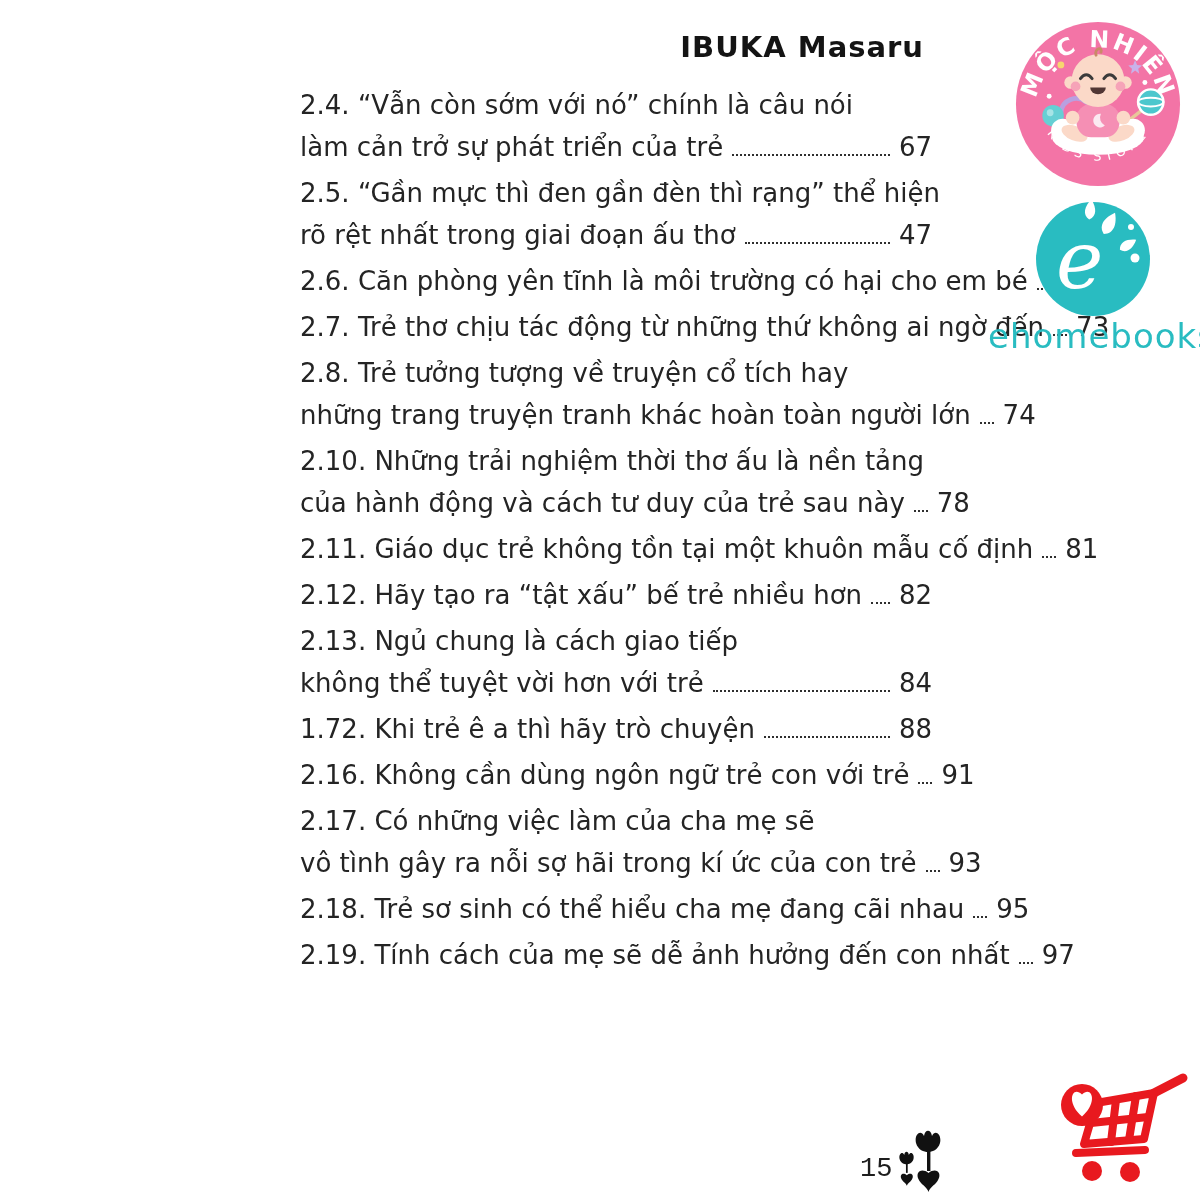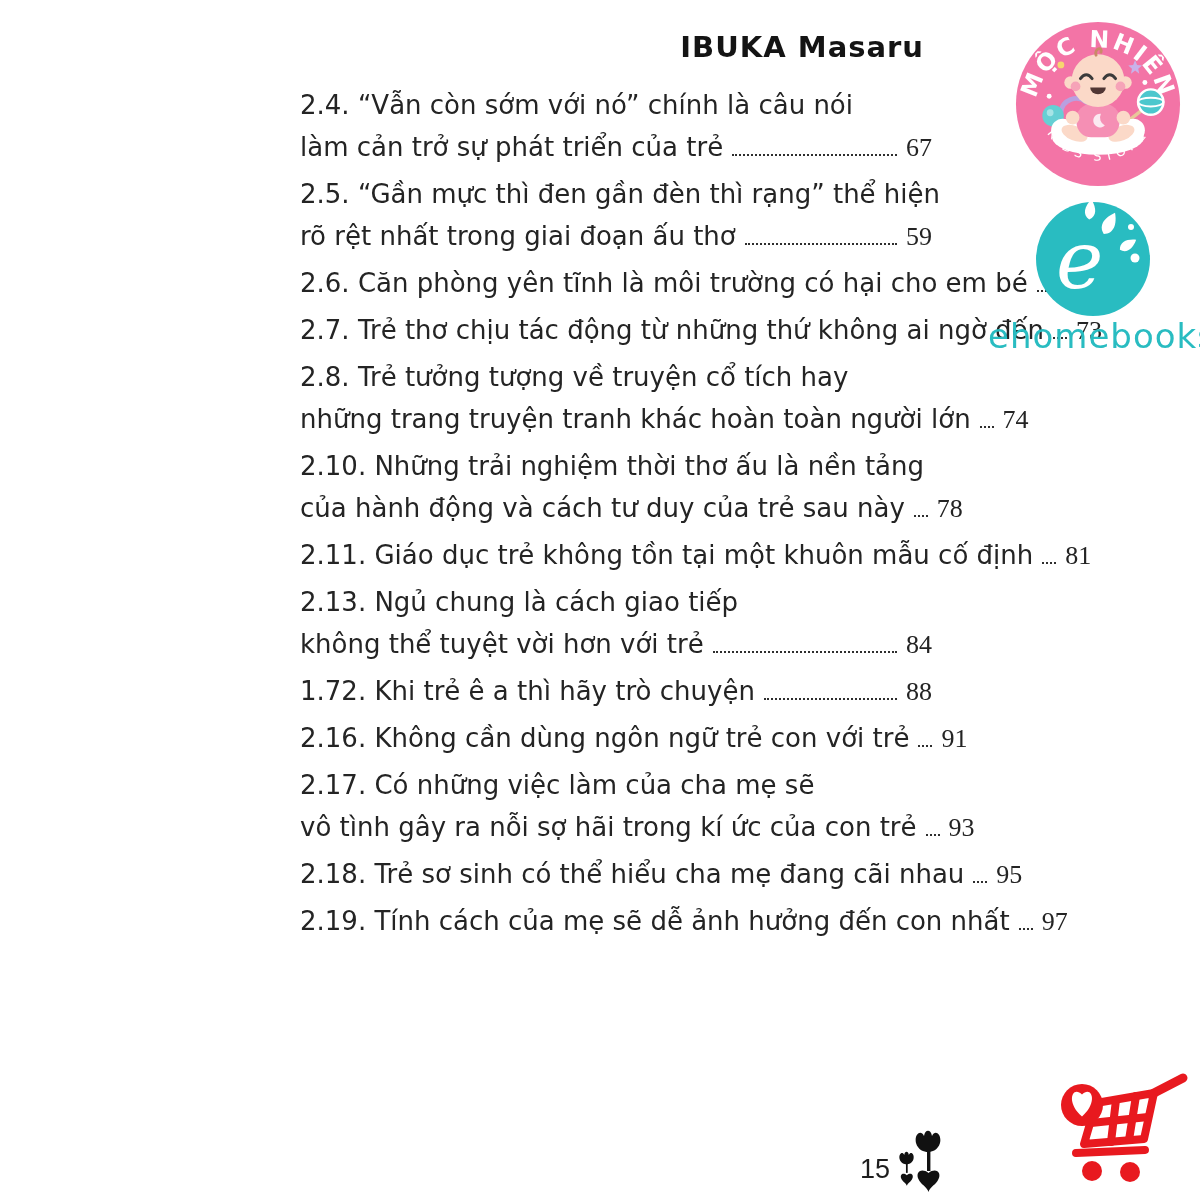--- a/index.html
+++ b/index.html
@@ -10,24 +10,24 @@
   .author{
     position:absolute;top:30px;right:276px;
     font-size:29px;font-weight:800;letter-spacing:1px;color:#141414;
     font-family:"DejaVu Sans","Liberation Sans",sans-serif;
   }
   .toc{position:absolute;left:300px;top:84px;width:632px;}
   .entry{margin-bottom:4px;}
   .toc-line{display:flex;align-items:baseline;line-height:42px;font-size:26px;color:#242424;}
   .toc-text{white-space:nowrap;}
   .leader{flex:1 1 auto;min-width:14px;border-bottom:2.8px dotted #2e2e2e;margin:0 9px 0 9px;}
-  .pnum{white-space:nowrap;font-family:Liberation Serif, serif;}
+  .pnum{white-space:nowrap;}
   .pagefoot{
     position:absolute;left:860px;top:1154px;font-size:27px;color:#1d1d1d;
-    font-family:Liberation Sans, sans-serif;
+    font-family:Liberation Mono, monospace;
   }
   .tulips{position:absolute;left:898px;top:1130px;}
   .kids-logo{position:absolute;left:1014px;top:20px;}
   .ehome-circle{position:absolute;left:1032px;top:198px;}
   .ehome-word{
     position:absolute;left:988px;top:316px;width:210px;text-align:center;
     font-size:34px;letter-spacing:1px;color:#29bcc1;font-weight:500;
     font-family:"DejaVu Sans","Liberation Sans",sans-serif;
   }
   .cart{position:absolute;left:1048px;top:1060px;}
@@ -50,21 +50,21 @@
           <span class="pnum">67</span>
         </div>
       </div>
       <div class="entry">
         <div class="toc-line">
           <span class="toc-text">2.5. “Gần mực thì đen gần đèn thì rạng” thể hiện</span>
         </div>
         <div class="toc-line">
           <span class="toc-text">rõ rệt nhất trong giai đoạn ấu thơ</span>
           <span class="leader"></span>
-          <span class="pnum">59</span>
+          <span class="pnum">47</span>
         </div>
       </div>
       <div class="entry">
         <div class="toc-line">
           <span class="toc-text">2.6. Căn phòng yên tĩnh là môi trường có hại cho em bé</span>
           <span class="leader"></span>
           <span class="pnum">70</span>
         </div>
       </div>
       <div class="entry">
@@ -92,20 +92,27 @@
           <span class="toc-text">của hành động và cách tư duy của trẻ sau này</span>
           <span class="leader"></span>
           <span class="pnum">78</span>
         </div>
       </div>
       <div class="entry">
         <div class="toc-line">
           <span class="toc-text">2.11. Giáo dục trẻ không tồn tại một khuôn mẫu cố định</span>
           <span class="leader"></span>
           <span class="pnum">81</span>
+        </div>
+      </div>
+      <div class="entry">
+        <div class="toc-line">
+          <span class="toc-text">2.12. Hãy tạo ra “tật xấu” bế trẻ nhiều hơn</span>
+          <span class="leader"></span>
+          <span class="pnum">82</span>
         </div>
       </div>
       <div class="entry">
         <div class="toc-line">
           <span class="toc-text">2.13. Ngủ chung là cách giao tiếp</span>
         </div>
         <div class="toc-line">
           <span class="toc-text">không thể tuyệt vời hơn với trẻ</span>
           <span class="leader"></span>
           <span class="pnum">84</span>

